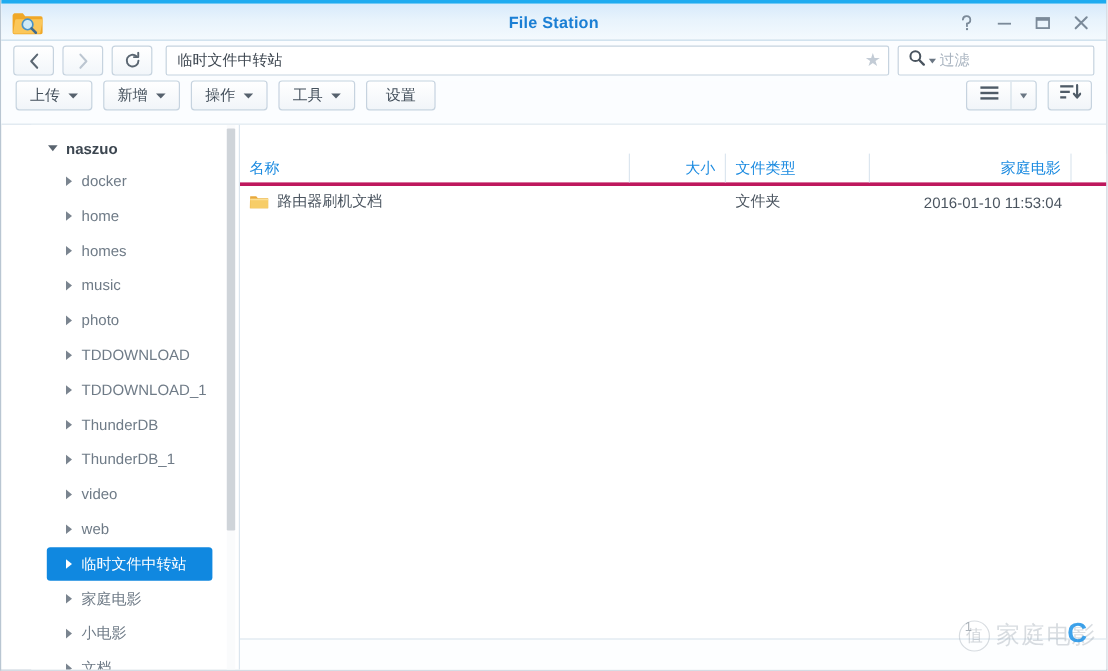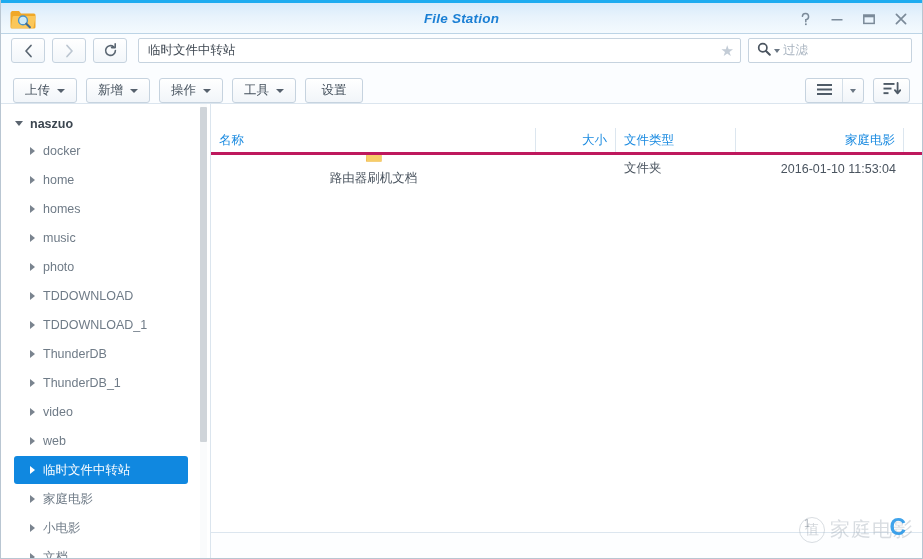--- a/index.html
+++ b/index.html
@@ -20,21 +20,20 @@
     overflow: hidden;
   }
 
   
   .titlebar {
     position: relative;
     height: 34px;
     background: linear-gradient(to bottom, #d7eafb 0%, #e8f3fc 45%, #f4fafe 100%);
     border-top: 3px solid #1eabf0;
     border-bottom: 1px solid #bcd4e6;
-    font-style: italic;
   }
   .app-icon {
     position: absolute; left: 9px; top: 4px;
     width: 26px; height: 24px;
   }
   .win-title {
     position: absolute; left: 0; top: 0; right: 0;
     line-height: 31px;
     text-align: center;
     font-size: 13.5px;
@@ -110,21 +109,21 @@
     border-left: 3.5px solid transparent;
     border-right: 3.5px solid transparent;
     border-top: 4px solid #6a7683;
   }
 
   
   .toolbar {
     position: relative;
     height: 37px;
     background: #fbfdff;
-    display: flex; align-items: flex-end;
+    display: flex; align-items: flex-start;
     padding: 0 12px;
     gap: 9px;
     border-bottom: 1px solid #dbe5ee;
   }
   .tbtn {
     height: 25px;
     min-width: 58px;
     padding: 0 11px;
     background: linear-gradient(to bottom, #ffffff, #f1f5f9);
     border: 1px solid #c6d3df;
@@ -170,25 +169,26 @@
   
   .body {
     position: relative;
     display: flex;
     height: 455px;
   }
 
   
   .sidebar {
     position: relative;
-    width: 210px;
+    width: 174px;
     background: #ffffff;
     border-right: 1px solid #dbe5ee;
     padding-top: 7px;
     overflow: hidden;
+    margin-left: 25px;
   }
   .tree-root {
     display: flex; align-items: center;
     height: 25px;
     padding-left: 14px;
     gap: 7px;
     cursor: pointer;
   }
   .tree-root .label {
     font-size: 12.5px; font-weight: bold; color: #3c4650;
@@ -264,21 +264,21 @@
   .hc.tail   { flex: 1; border-right: none; }
 
   .rows { flex: 1; overflow: hidden; }
   .row {
     display: flex;
     height: 27px;
     align-items: center;
     cursor: pointer;
   }
   .rc { font-size: 12.5px; color: #4a545f; padding: 0 8px; white-space: nowrap; overflow: hidden; }
-  .rc.name { width: 325px; display: flex; align-items: center; gap: 7px; flex-direction: column; }
+  .rc.name { width: 325px; display: flex; align-items: center; gap: 7px; }
   .rc.size { width: 80px; text-align: right; }
   .rc.type { width: 120px; }
   .rc.date { width: 168px; text-align: right; }
   .rc.tail { flex: 1; }
   .folder-ico { width: 16px; height: 13px; flex: none; display: block; }
 
   .statusbar {
     height: 27px;
     border-top: 1px solid #dce6ef;
     background: #fdfeff;

